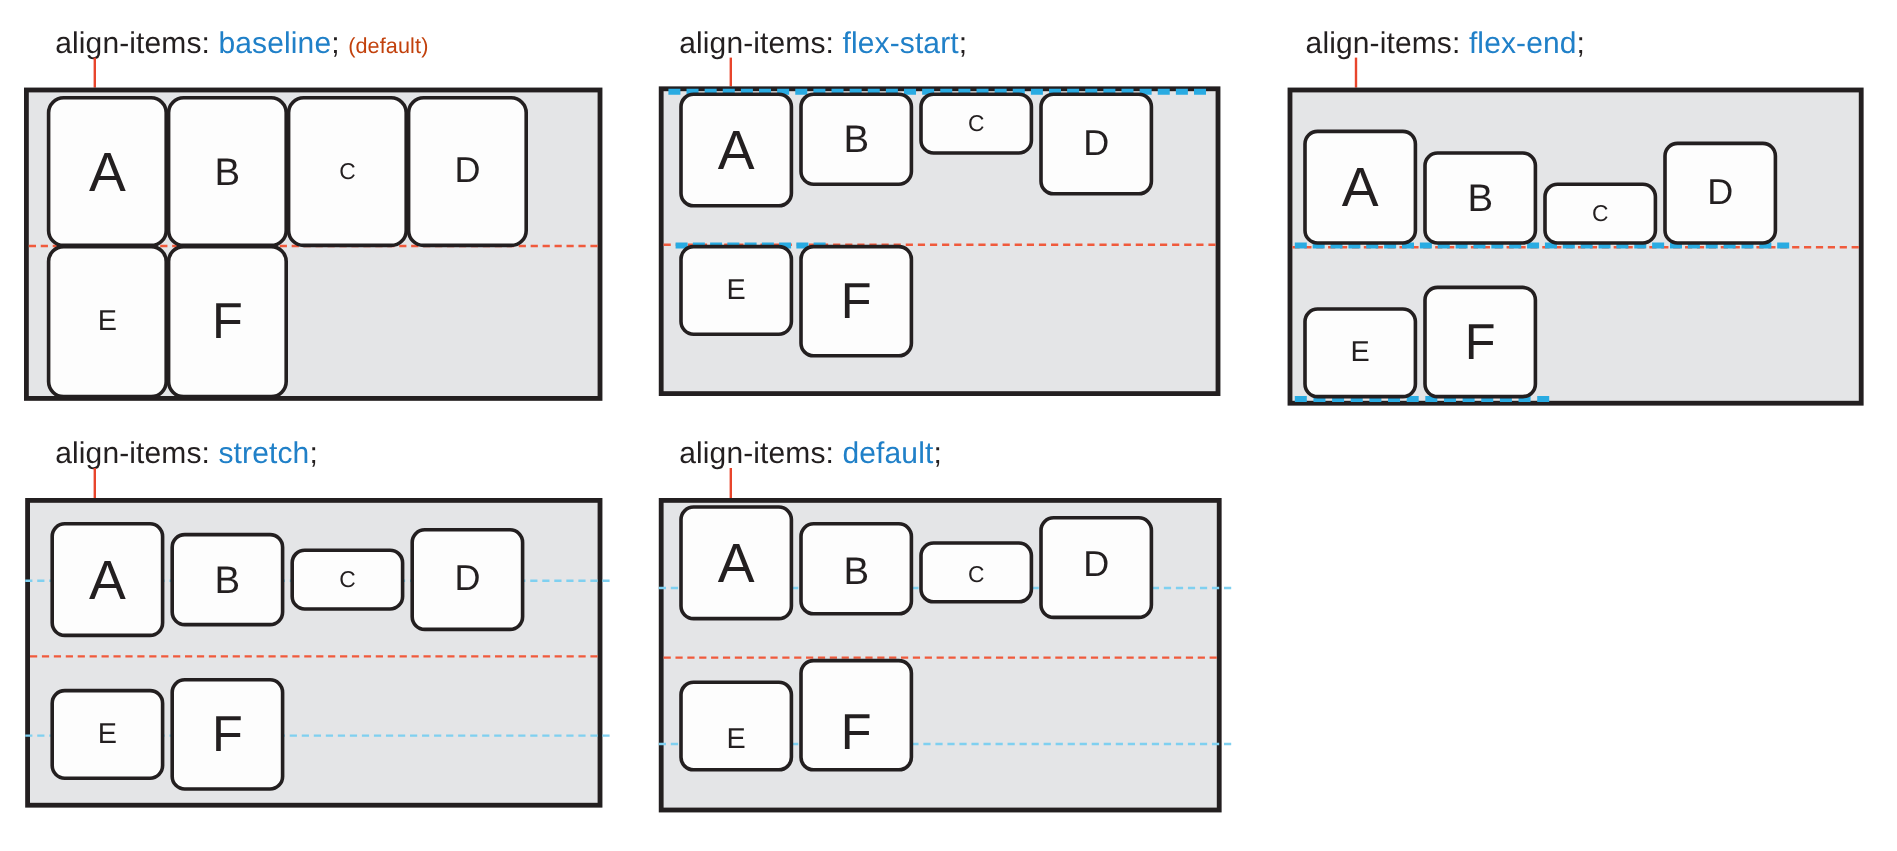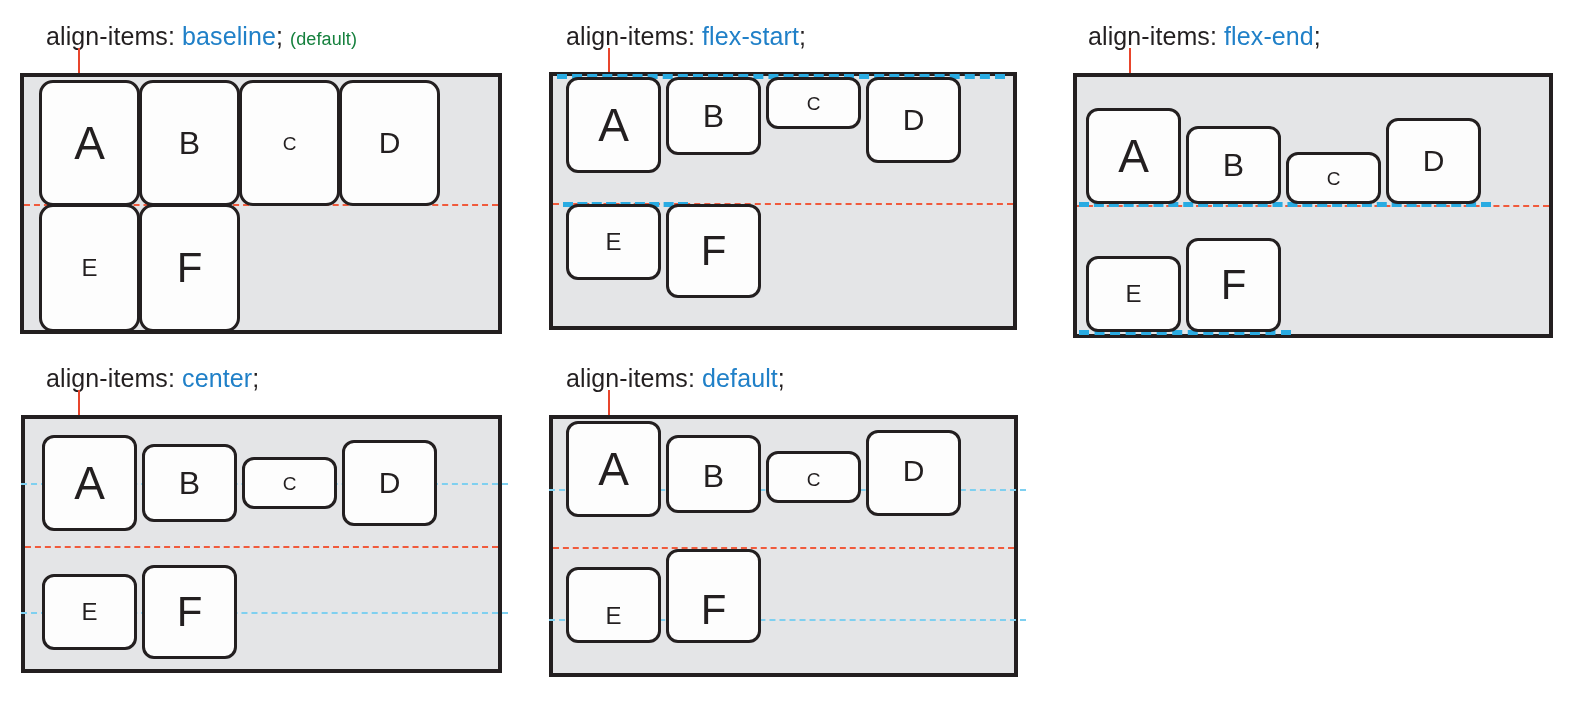--- a/index.html
+++ b/index.html
@@ -7,21 +7,21 @@
     width:1581px;height:709px;position:relative;overflow:hidden;
     font-family:"Liberation Sans","DejaVu Sans",sans-serif;
   }
   .panel{position:absolute;}
   .caption{
     position:absolute;top:0;left:0;white-space:nowrap;
     font-size:25px;color:#231f20;letter-spacing:.1px;
   }
   .caption .val{color:#2080c8;}
   .caption .semi{color:#231f20;}
-  .caption .note{font-size:18px;color:#15803d;}
+  .caption .note{font-size:18px;color:#c2410c;}
 
   .tick{
     position:absolute;width:2px;background:#e8452c;
   }
 
   .container{
     position:absolute;
     background:#e4e5e7;
     border:4px solid #231f20;
     box-sizing:border-box;
@@ -155,21 +155,21 @@
     <span class="lbl" style="font-size:24px;">E</span>
   </div>
   <div class="box" style="left:109px;top:161px;width:95px;height:94px;">
     <span class="lbl" style="font-size:42px;">F</span>
   </div>
 </div>
 
 <div class="panel" style="left:46px;top:364px;">
   <div class="caption">
     <span>align-items:</span>
-    <span class="val">center</span><span class="semi">;</span>
+    <span class="val">stretch</span><span class="semi">;</span>
   </div>
 </div>
 <div class="tick" style="left:78px;top:390px;height:26px;"></div>
 
 <div class="container" style="left:21px;top:415px;width:481px;height:258px;">
   <div class="redline" style="top:127px;"></div>
   <div class="cyanline-thin" style="left:-4px;top:64px;width:487px;"></div>
   <div class="cyanline-thin" style="left:-4px;top:193px;width:487px;"></div>
 
   <div class="box" style="left:17px;top:16px;width:95px;height:96px;">

